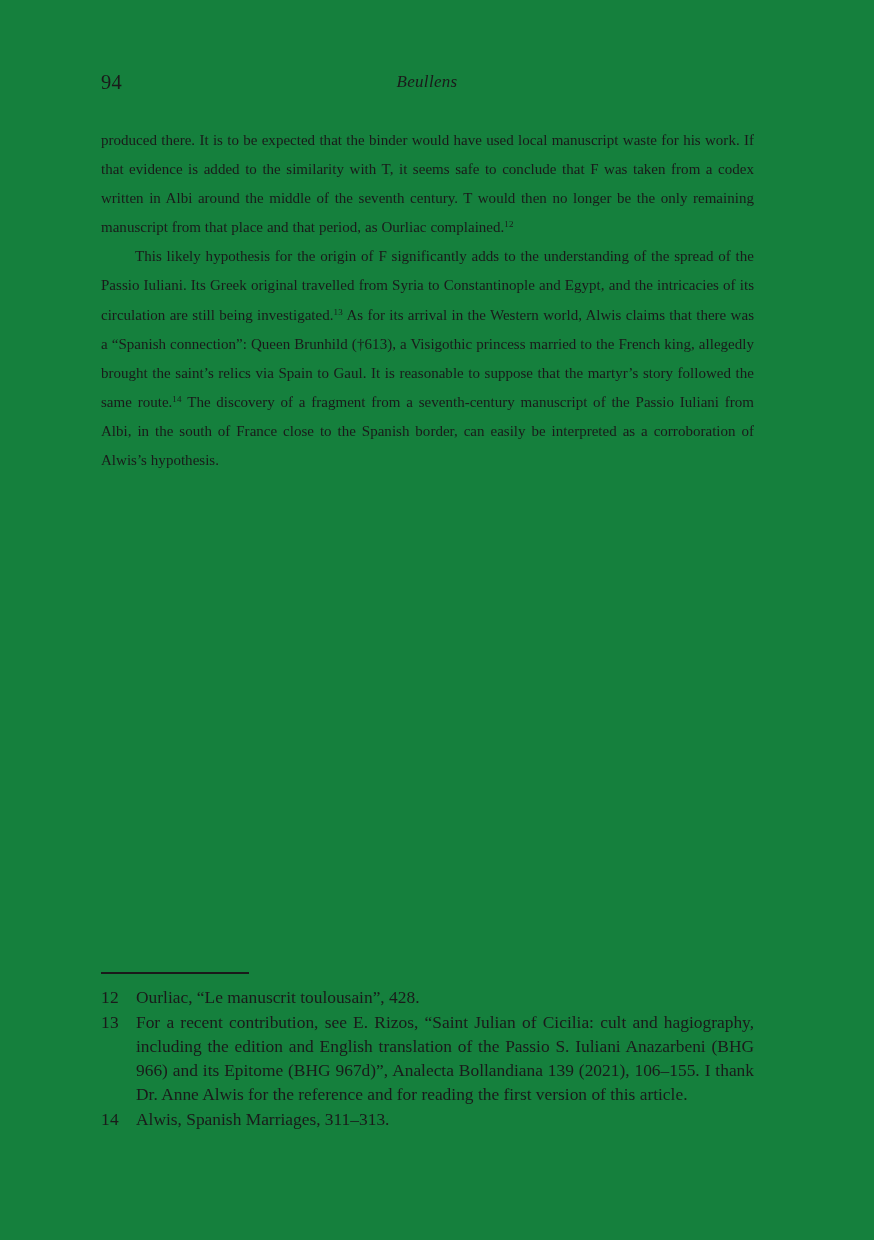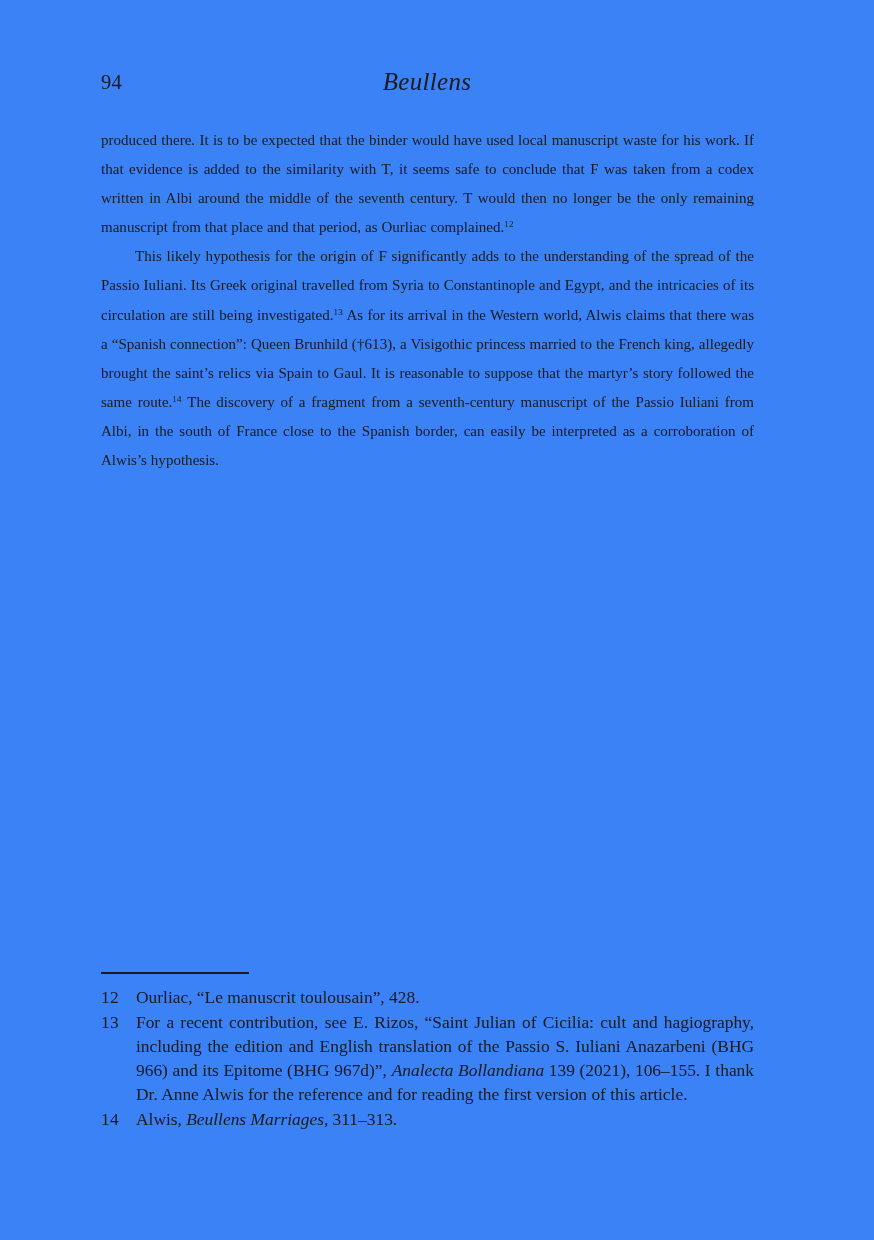--- a/index.html
+++ b/index.html
@@ -15,21 +15,21 @@
     color: #1a1a1a;
     -webkit-font-smoothing: antialiased;
   }
 
   .page {
     position: absolute;
     left: 0;
     top: 0;
     width: 874px;
     height: 1240px;
-    background: #3b82f6;
+    background: #15803d;
     overflow: hidden;
   }
 
   
   .running-head {
     position: absolute;
     left: 101px;
     top: 68px;
     width: 652px;
     height: 30px;
@@ -43,21 +43,21 @@
     letter-spacing: 0.2px;
     color: #1a1a1a;
   }
   .head-title {
     position: absolute;
     left: 0;
     right: 0;
     top: 0;
     text-align: center;
     font-style: italic;
-    font-size: 25px;
+    font-size: 17px;
     line-height: 28px;
     letter-spacing: 0.3px;
     color: #1a1a1a;
   }
 
   
   .textblock {
     position: absolute;
     left: 101px;
     top: 126px;
@@ -110,21 +110,21 @@
   }
   .fn .fn-num {
     position: absolute;
     left: 0;
     top: 0;
     width: 26px;
     font-size: 17.4px;
     line-height: 24.0px;
     letter-spacing: 0.3px;
   }
-  .fn .it { font-style: italic; }
+  .fn .it { }
 
   
   .footer {
     position: absolute;
     left: 101px;
     top: 1156px;
     width: 653px;
   }
   .journal {
     font-style: italic;
@@ -147,18 +147,18 @@
   <div class="textblock" id="body-text-block">
       <p class="body">produced there. It is to be expected that the binder would have used local manuscript waste for his work. If that evidence is added to the similarity with T, it seems safe to conclude that F was taken from a codex written in Albi around the middle of the seventh century. T would then no longer be the only remaining manuscript from that place and that period, as Ourliac complained.<sup class="fnmark">12</sup></p>
       <p class="body indent">This likely hypothesis for the origin of F significantly adds to the understanding of the spread of the <span class="it">Passio Iuliani</span>. Its Greek original travelled from Syria to Constantinople and Egypt, and the intricacies of its circulation are still being investigated.<sup class="fnmark">13</sup> As for its arrival in the Western world, Alwis claims that there was a “Spanish connection”: Queen Brunhild (†613), a Visigothic princess married to the French king, allegedly brought the saint’s relics via Spain to Gaul. It is reasonable to suppose that the martyr’s story followed the same route.<sup class="fnmark">14</sup> The discovery of a fragment from a seventh-century manuscript of the <span class="it">Passio Iuliani</span> from Albi, in the south of France close to the Spanish border, can easily be interpreted as a corroboration of Alwis’s hypothesis.</p>
     </div>
 
   <div class="footnotes">
     <div class="fn-rule"></div>
     <div id="footnote-list">
         <div class="fn"><span class="fn-num">12</span><span>Ourliac, “Le manuscrit toulousain”, 428.</span></div>
         <div class="fn"><span class="fn-num">13</span><span>For a recent contribution, see E. Rizos, “Saint Julian of Cicilia: cult and hagiography, including the edition and English translation of the Passio S. Iuliani Anazarbeni (BHG 966) and its Epitome (BHG 967d)”, <span class="it">Analecta Bollandiana</span> 139 (2021), 106–155. I thank Dr. Anne Alwis for the reference and for reading the first version of this article.</span></div>
-        <div class="fn"><span class="fn-num">14</span><span>Alwis, <span class="it">Beullens Marriages</span>, 311–313.</span></div>
+        <div class="fn"><span class="fn-num">14</span><span>Alwis, <span class="it">Spanish Marriages</span>, 311–313.</span></div>
       </div>
   </div>
 
 
 </div>
 
 </body></html>

